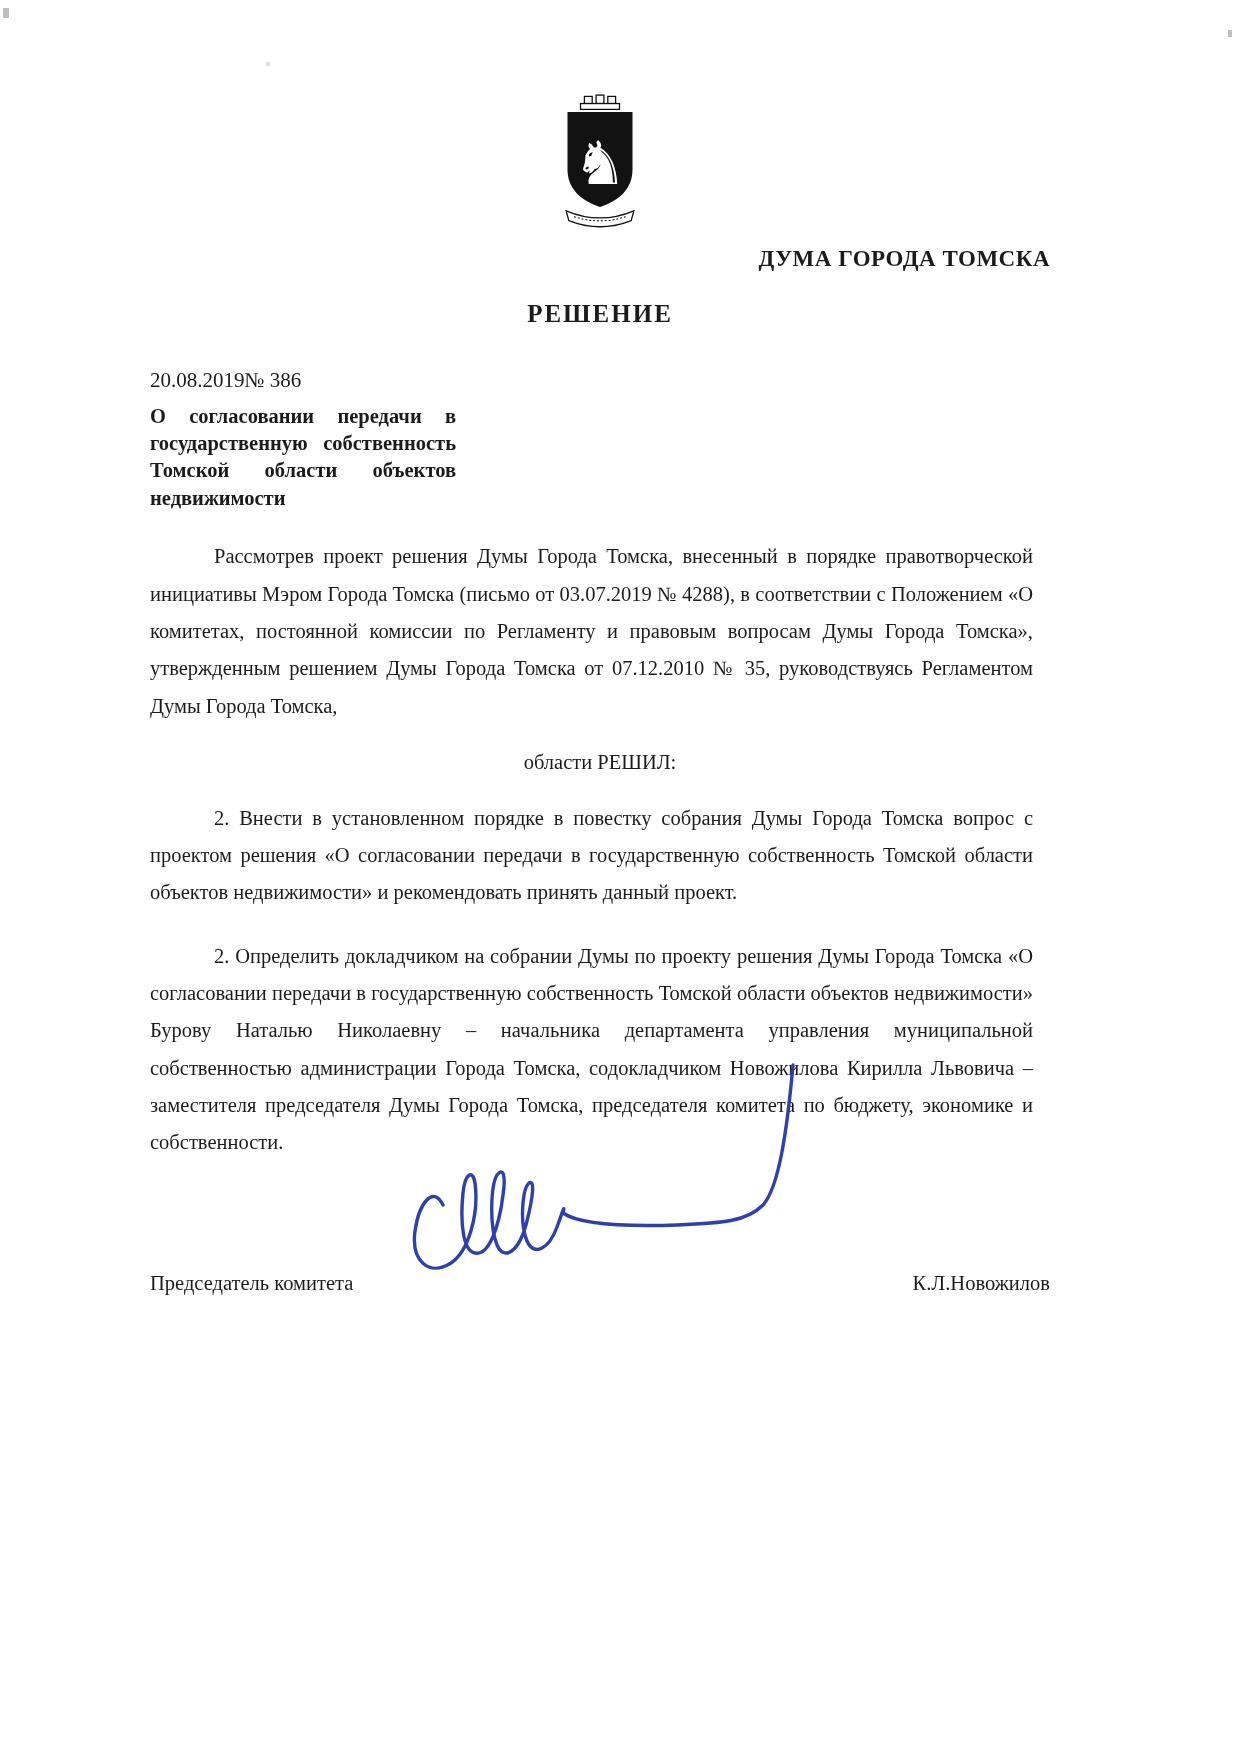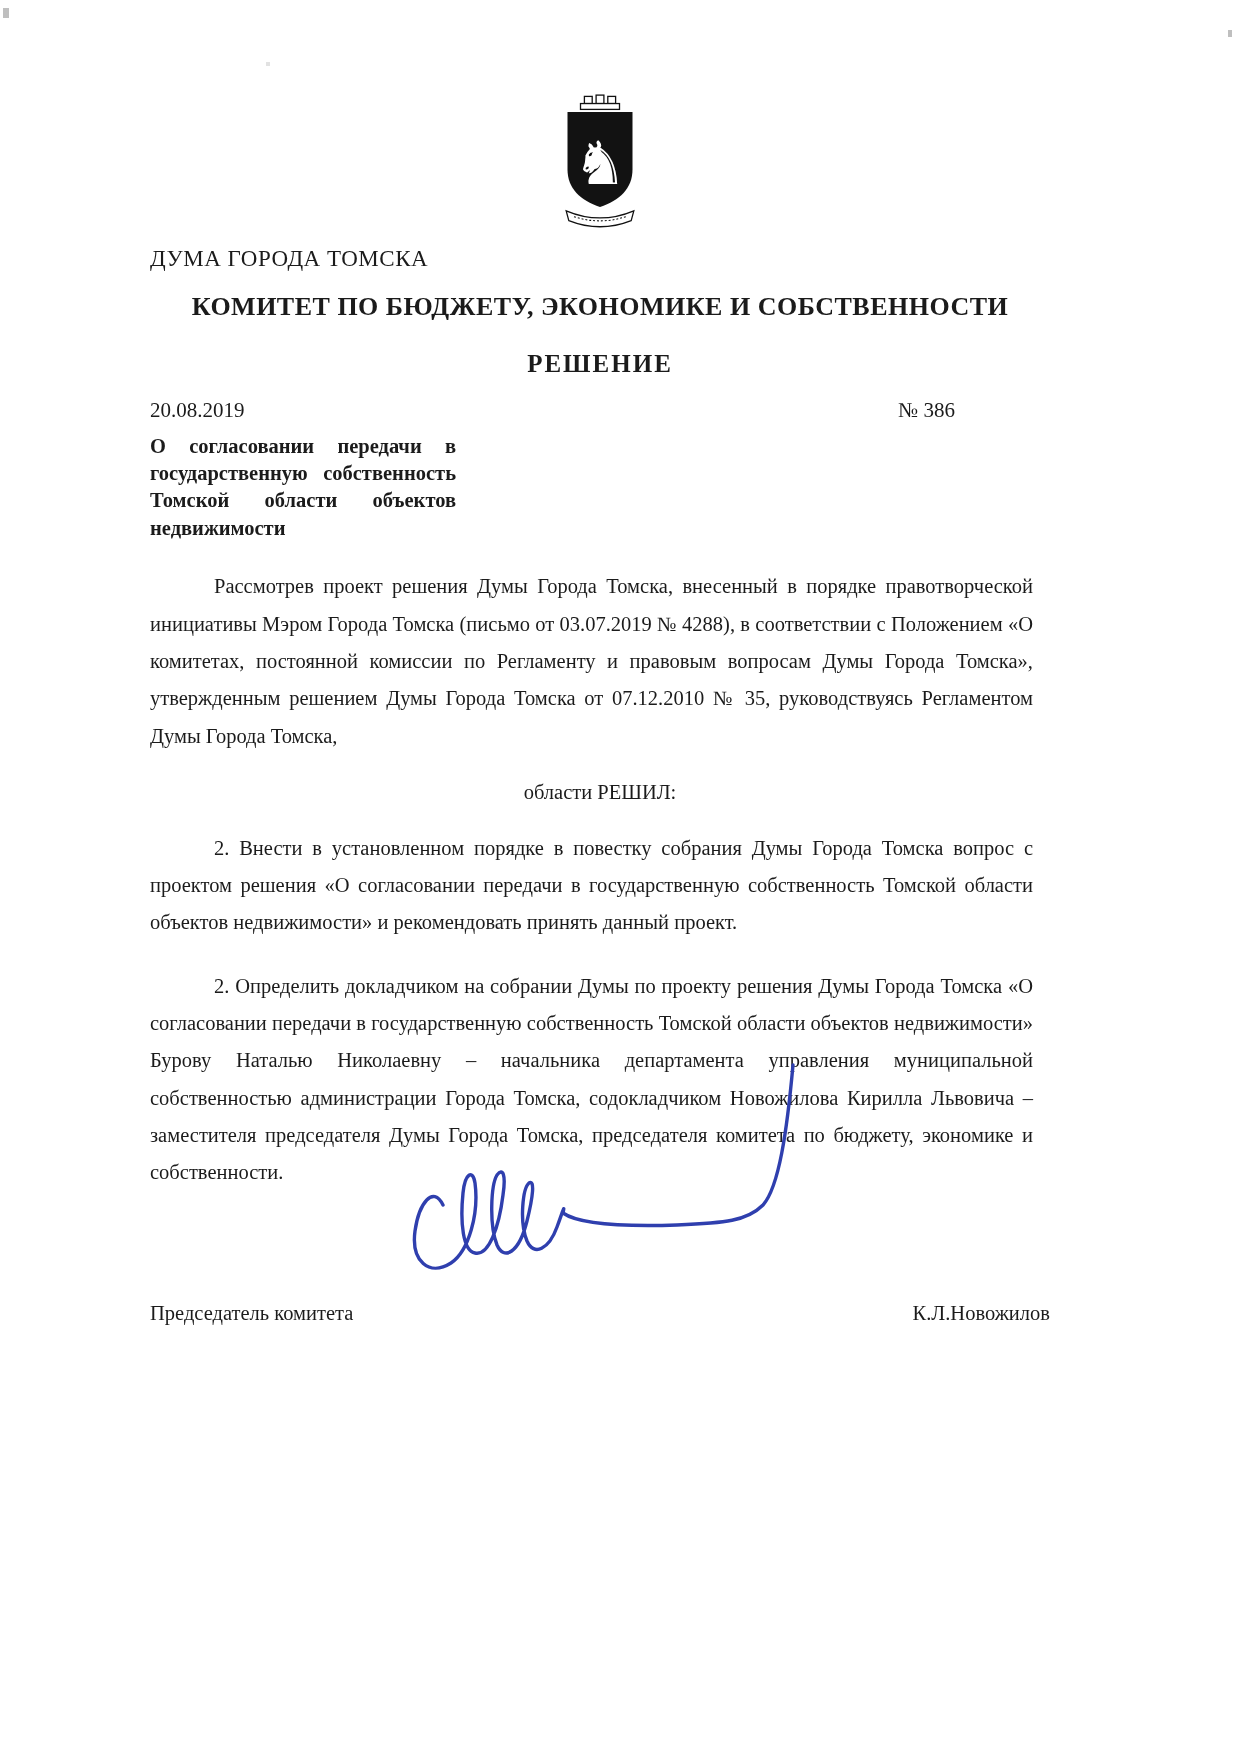--- a/index.html
+++ b/index.html
@@ -10,33 +10,33 @@
     background:#ffffff;
     font-family:"Liberation Serif", serif;
     color:#1b1b1b;
     overflow:hidden;
   }
   .content {
     position:absolute; left:150px; top:0; width:900px;
   }
   .emblem { width:104px; margin:86px auto 0 auto; display:block; }
   .org-title {
-    margin-top:10px; text-align:left;
-    font-size:23px; font-weight:400; letter-spacing:0.5px;
+    margin-top:10px; text-align:right;
+    font-size:23px; font-weight:700; letter-spacing:0.5px;
   }
   .committee-title {
     margin-top:20px; text-align:center;
     font-size:26px; font-weight:700; letter-spacing:0.5px;
   }
   .doc-type {
     margin-top:28px; text-align:center;
     font-size:25px; font-weight:700; letter-spacing:2px;
   }
   .meta-row {
-    margin-top:20px; display:flex; justify-content:space-between;
+    margin-top:40px; display:flex; justify-content:flex-start;
     font-size:21px;
   }
   .doc-number { margin-right:95px; }
   .subject {
     margin-top:10px; width:306px;
     font-size:20.5px; font-weight:700; line-height:1.34;
     text-align:justify;
   }
   .para {
     margin:26px 17px 0 0;
@@ -83,21 +83,20 @@
       <path fill="#121212" d="M30 40 H130 V128 C130 158 110 176 80 186 C50 176 30 158 30 128 Z"></path>
 
       <text x="80" y="150" text-anchor="middle" font-size="92" font-family="DejaVu Sans, sans-serif" fill="#ffffff">♞</text>
 
       <path fill="#ffffff" stroke="#111" stroke-width="2" d="M28 192 Q80 214 132 192 L128 207 Q80 226 32 207 Z"></path>
       <path fill="none" stroke="#111" stroke-width="1.6" stroke-dasharray="3 3" d="M40 201 Q80 214 120 201"></path>
     </svg>
 
     <div class="org-title">ДУМА ГОРОДА ТОМСКА</div>
 
-    <div class="committee-title">КОМИТЕТ ПО БЮДЖЕТУ, ЭКОНОМИКЕ И СОБСТВЕННОСТИ</div>
 
     <div class="doc-type">РЕШЕНИЕ</div>
 
     <div class="meta-row">
       <span class="doc-date">20.08.2019</span>
       <span class="doc-number">№ 386</span>
     </div>
 
     <div class="subject">О согласовании передачи в государственную собственность Томской области объектов недвижимости</div>
 

